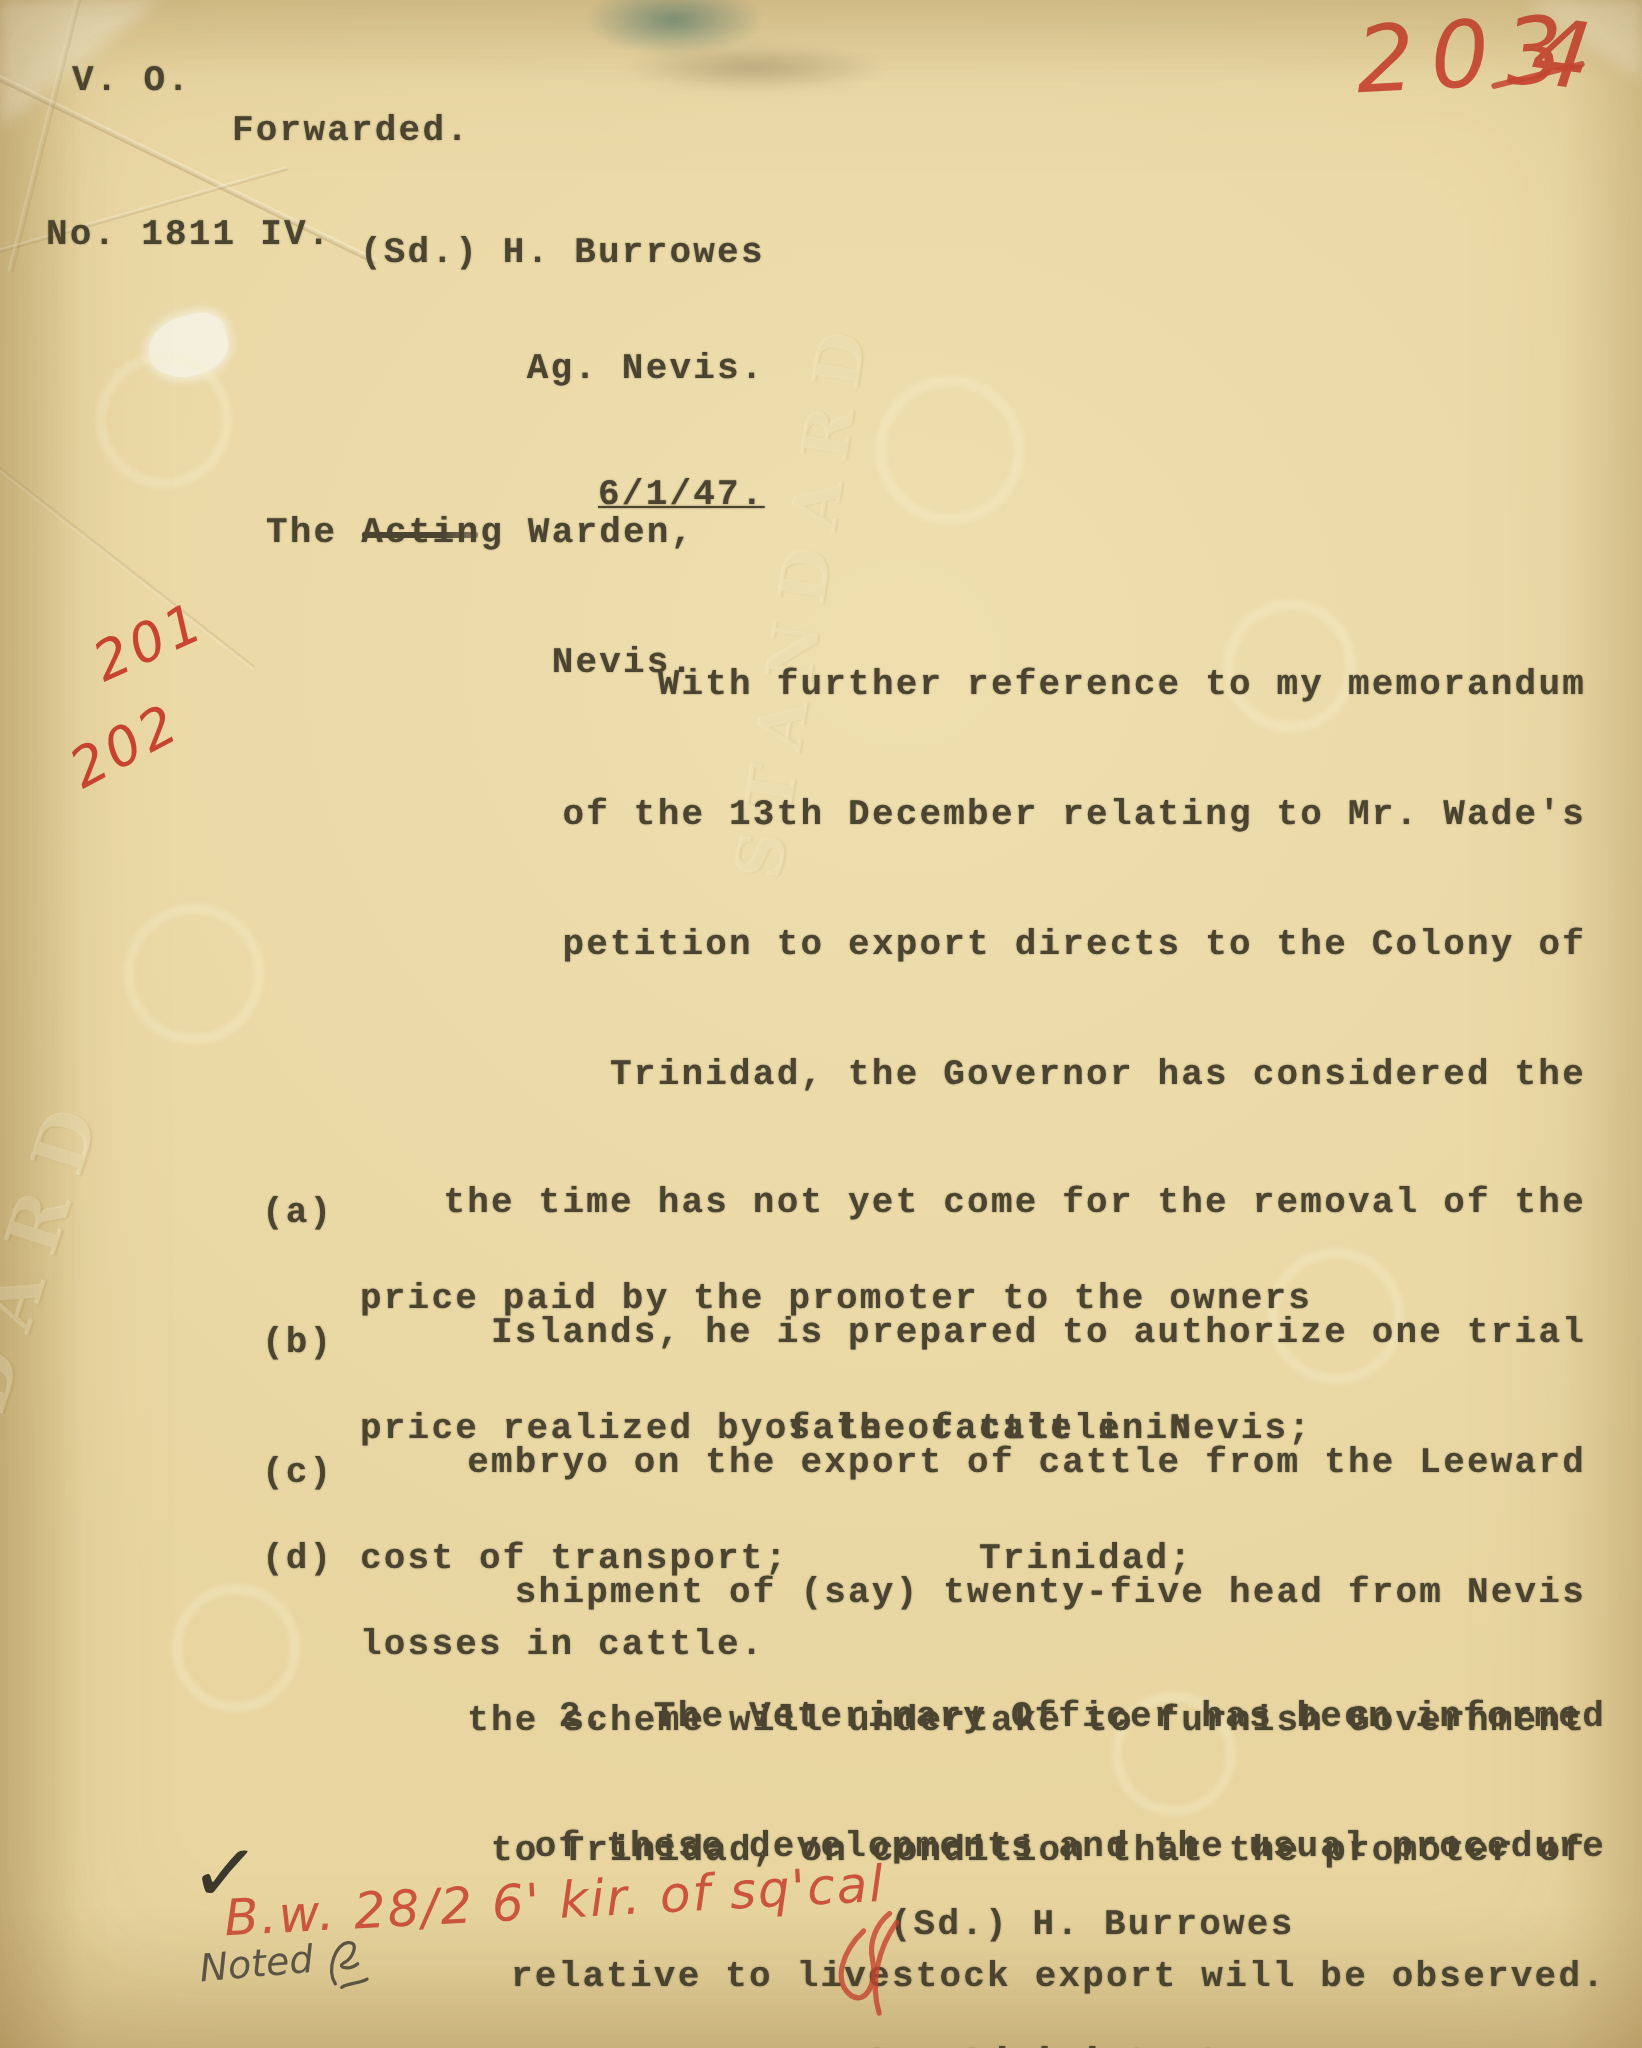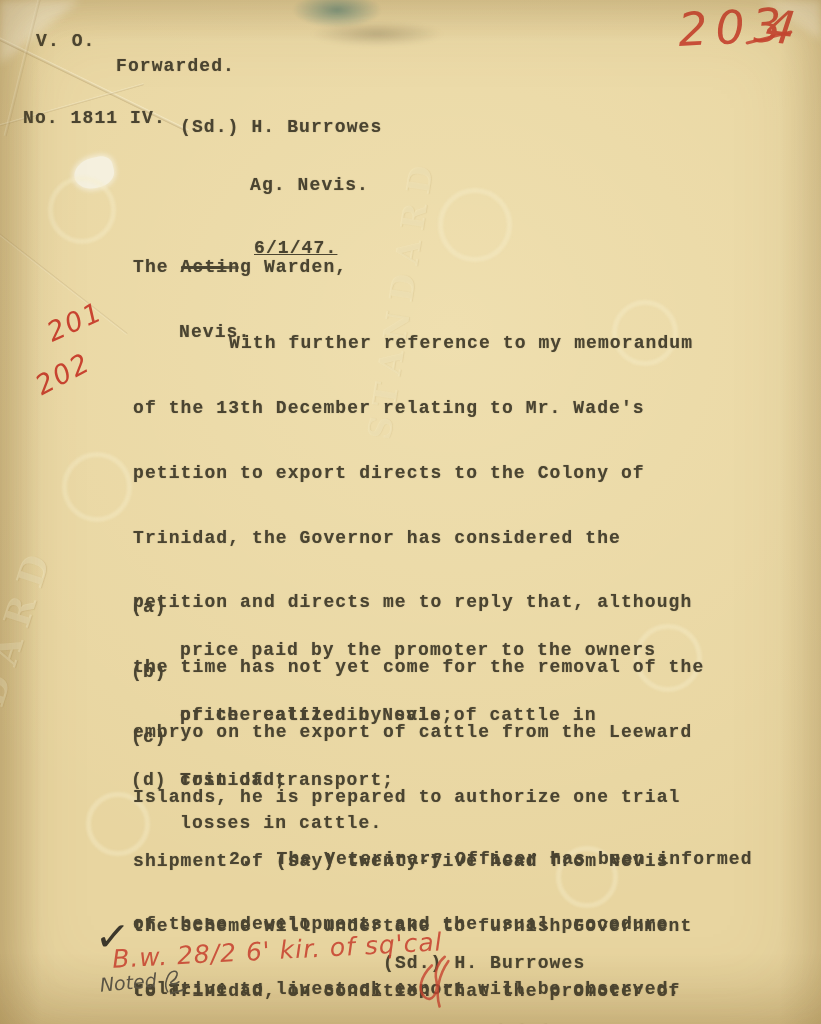--- a/index.html
+++ b/index.html
@@ -24,21 +24,21 @@
     position:absolute;
     font-family:"Liberation Mono", monospace;
     font-weight:700;
     font-size:18px;
     letter-spacing:1.1px;
     line-height:21.6px;
     color:#4a4431;
     text-shadow:0 0 1px rgba(74,68,49,0.55);
     white-space:pre;
   }
-  .tw div { white-space:pre; }
+  .tw div { white-space:pre;text-align:right; }
 
   .indent-first { padding-left:96px; }
 
   
   .hand {
     position:absolute;
     font-family:"DejaVu Sans", sans-serif;
     font-style:italic;
   }
   .red-ink { color:#c94431; }
@@ -192,24 +192,23 @@
     <div>The Acting Warden,</div>
     <div class="recip-2">Nevis.</div>
   </div>
   <div class="rule"></div>
 
   <div class="tw para1">
     <div class="indent-first">With further reference to my memorandum</div>
     <div>of the 13th December relating to Mr. Wade's</div>
     <div>petition to export directs to the Colony of</div>
     <div>Trinidad, the Governor has considered the</div>
-    <div>petition and directs me to reply that, although</div>
     <div>the time has not yet come for the removal of the</div>
+    <div>Islands, he is prepared to authorize one trial</div>
     <div>embryo on the export of cattle from the Leeward</div>
-    <div>Islands, he is prepared to authorize one trial</div>
     <div>shipment of (say) twenty-five head from Nevis</div>
     <div>the scheme will undertake to furnish Government</div>
     <div>to Trinidad, on condition that the promoter of</div>
     
     
   </div>
 
   <div class="tw list-item li-a">
     <span class="li-label">(a)</span>
     <span>

